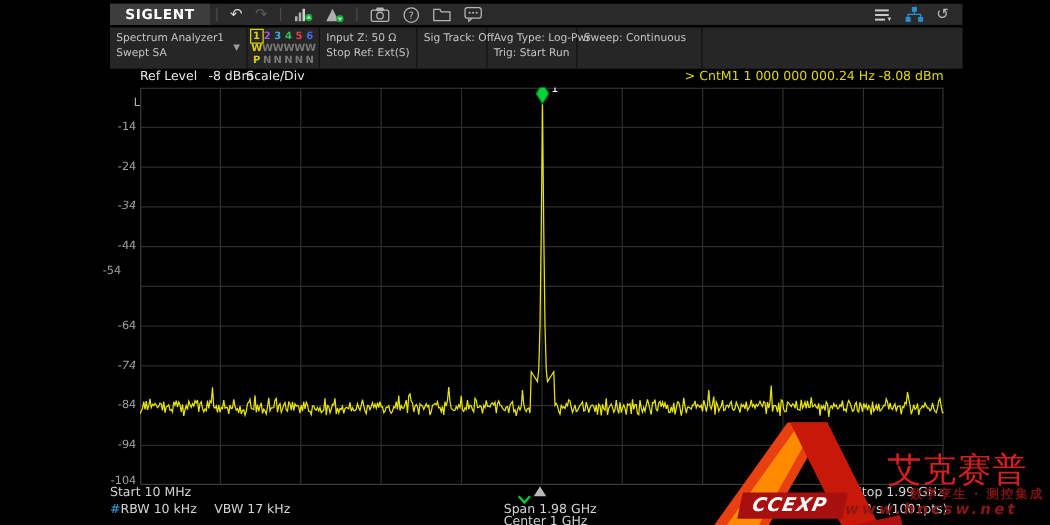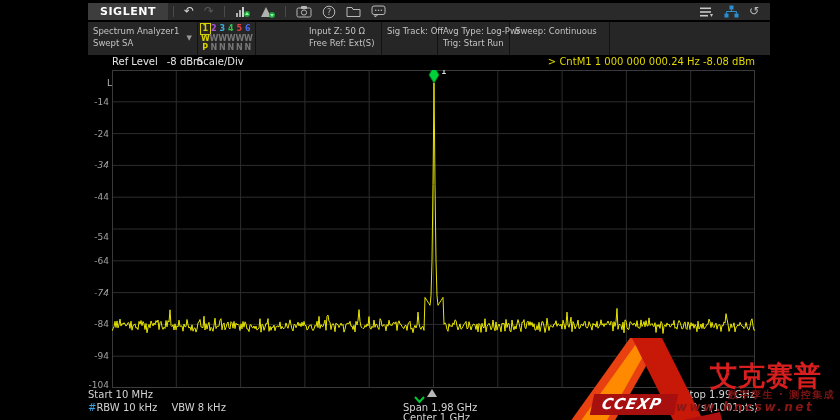--- a/index.html
+++ b/index.html
@@ -14,21 +14,21 @@
   .tb-sep{width:1px;height:11px;background:#4a4a4a;margin:0 5px;}
   .tb-glyph{font-size:12px;line-height:17px;padding:0 5px;cursor:default;}
   .tb-glyph.undo{color:#d8d8d8;} .tb-glyph.redo{color:#5a5a5a;} .tb-glyph.recall{color:#b8b8b8;}
   .tb-ic{display:flex;align-items:center;padding:0 5px;height:17px;}
   .tb-right{margin-left:auto;display:flex;align-items:center;padding-right:6px;}
   
   .settingsbar{position:absolute;left:88px;top:22px;width:682px;height:33px;background:#262626;
                display:flex;font-size:8.5px;}
   .sec{border-right:1px solid #121212;padding:3px 5px 0 5px;position:relative;}
   .sec .l{line-height:12px;white-space:nowrap;color:#c4c4c4;}
-  .w-meas{width:110px;} .w-tr{width:58px;padding:2px 3px 0 3px;} .w-iz{width:78px;margin-left:48px;}
+  .w-meas{width:110px;} .w-tr{width:58px;padding:2px 3px 0 3px;} .w-iz{width:78px;}
   .w-at{width:46px;padding-left:3px;padding-right:2px;} .w-st{width:56px;} .w-avg{width:72px;}
   .w-sw{width:100px;} .w-fill{flex:1;border-right:none;}
   .caret{position:absolute;right:5px;top:12px;font-size:7px;color:#9a9a9a;}
   .hash{color:#3aa0e0;}
   .tr-row{display:flex;}
   .tr-row span{width:8.6px;text-align:center;font-size:8px;line-height:9.5px;font-weight:bold;}
   .tr-row span.boxed{outline:1px solid #d8d000;}
   
   .inforow{position:absolute;left:88px;top:56px;width:682px;height:14px;font-size:10px;color:#e6e6e6;}
   .ref{position:absolute;left:24px;top:0;display:flex;gap:9px;white-space:nowrap;}
@@ -46,21 +46,21 @@
   .ind-chev{position:absolute;left:414px;top:389px;}
   .ind-tri{position:absolute;left:427px;top:389px;width:0;height:0;
            border-left:5px solid transparent;border-right:5px solid transparent;
            border-bottom:8px solid #b8b8b8;}
   
   .wm{position:absolute;left:552px;top:330px;width:288px;height:90px;z-index:9;pointer-events:none;}
   .wm-a{position:absolute;left:0;top:2px;}
   .wm-ccexp{position:absolute;left:40px;top:64px;background:#a80f0f;color:#fff;font-weight:bold;
             font-style:italic;font-size:15px;letter-spacing:1px;padding:1px 14px 2px 10px;
             transform:skewX(-12deg);}
-  .wm-cn{position:absolute;left:158px;top:28px;font-size:27px;font-weight:bold;color:#d81e1e;
+  .wm-cn{position:absolute;left:158px;top:28px;font-size:27px;font-weight:normal;color:#d81e1e;
          letter-spacing:1px;white-space:nowrap;}
   .wm-tag{position:absolute;left:160px;top:58px;font-size:10px;font-weight:bold;color:#7d1414;
           letter-spacing:1.5px;white-space:nowrap;margin-left:16px;}
   .wm-url{position:absolute;left:124px;top:70px;font-size:12px;font-weight:bold;font-style:italic;
           color:#8a1616;letter-spacing:2.5px;white-space:nowrap;}
 </style>
 </head>
 <body>
 
 <div class="stage">
@@ -163,21 +163,21 @@
           <span style="color: rgb(216, 208, 0);">P</span>
           <span style="color: rgb(120, 120, 120);">N</span>
           <span style="color: rgb(120, 120, 120);">N</span>
           <span style="color: rgb(120, 120, 120);">N</span>
           <span style="color: rgb(120, 120, 120);">N</span>
           <span style="color: rgb(120, 120, 120);">N</span>
         </div>
       </div>
     <div class="sec w-iz">
       <div class="l"><span>Input Z: 50 Ω</span></div>
-      <div class="l"><span>Free Ref: Ext(S)</span></div>
+      <div class="l"><span>Stop Ref: Ext(S)</span></div>
     </div>
     <div class="sec w-st">
       <div class="l"><span>Sig Track: Off</span></div>
       <div class="l"><span></span></div>
     </div>
     <div class="sec w-avg">
       <div class="l"><span>Avg Type: Log-Pwr</span></div>
       <div class="l"><span>Trig: Start Run</span></div>
     </div>
     <div class="sec w-sw">
@@ -198,21 +198,21 @@
     </div>
     <div class="mkr-readout">&gt; CntM1   1 000 000 000.24 Hz   -8.08 dBm</div>
   </div>
 
   <div class="loglab">Log</div>
   <div id="ylabels">
       <div class="ylab" style="top: 96.8px;">-14</div>
       <div class="ylab" style="top: 128.6px;">-24</div>
       <div class="ylab" style="top: 160.4px; font-style: italic;">-34</div>
       <div class="ylab" style="top: 192.2px;">-44</div>
-      <div class="ylab" style="top: 232px;">-54</div>
+      <div class="ylab" style="top: 212px; text-align: center;">-54</div>
       <div class="ylab" style="top: 255.8px;">-64</div>
       <div class="ylab" style="top: 287.6px; font-style: italic;">-74</div>
       <div class="ylab" style="top: 319.4px;">-84</div>
       <div class="ylab" style="top: 351.2px;">-94</div>
       <div class="ylab" style="top: 380px;">-104</div>
     </div>
   <div class="grat">
     <svg id="plot" width="643" height="318" viewBox="0 0 643 318">
         <line x1="64.3" y1="0" x2="64.3" y2="318" stroke="#2d2d2d"></line>
         <line x1="128.6" y1="0" x2="128.6" y2="318" stroke="#2d2d2d"></line>
@@ -243,21 +243,21 @@
     <svg width="11" height="8" viewBox="0 0 11 8">
       <path d="M1 1 L5.5 6 L10 1" fill="none" stroke="#00c832" stroke-width="2"></path>
     </svg>
   </span>
   <span class="ind-tri"></span>
 
   <div class="f1 f-start">Start  10 MHz</div>
   <div class="f1 f-center">Center  1 GHz</div>
   <div class="f1 f-stop">Stop  1.99 GHz</div>
   <div class="f2 f-rbw">
-    <span class="hash">#</span><span>RBW  10 kHz</span><span class="gap"></span><span>VBW  8 kHz</span>
+    <span class="hash">#</span><span>RBW  10 kHz</span><span class="gap"></span><span>VBW  17 kHz</span>
   </div>
   <div class="f2 f-span">Span  1.98 GHz</div>
   <div class="f2 f-sweep">Sweep(FFT)  ~4.412 s (1001pts)</div>
 
   <div class="wm">
     <svg class="wm-a" width="170" height="90" viewBox="0 0 170 90">
       <polygon points="18,90 78,6 110,6 62,90" fill="#e84010"></polygon>
       <polygon points="28,90 84,12 98,12 54,90" fill="#ff8a00"></polygon>
       <polygon points="80,6 110,6 152,90 122,90" fill="#c81808"></polygon>
       <polygon points="122,90 168,80 170,88 132,90" fill="#b01010"></polygon>

